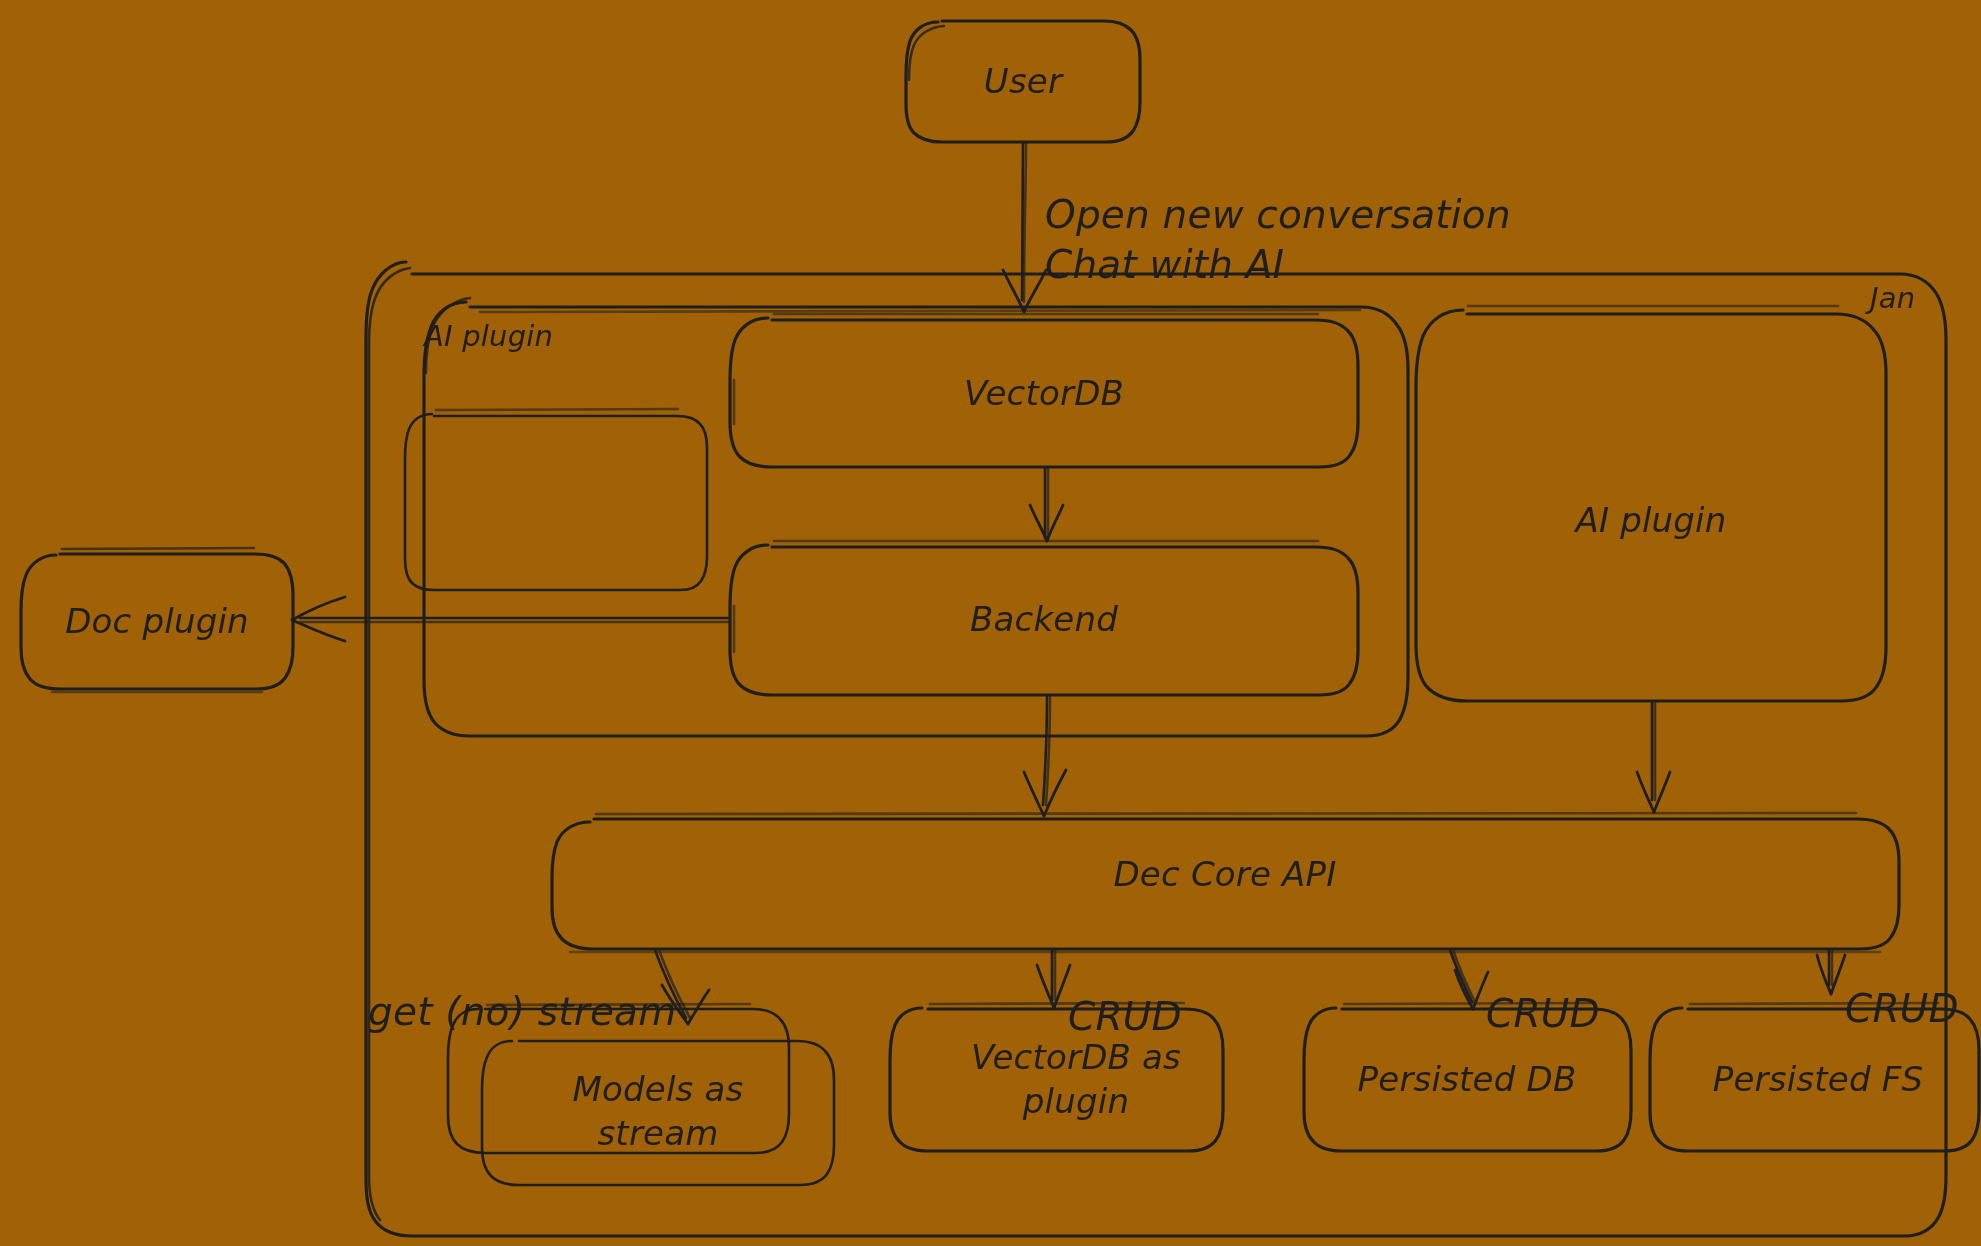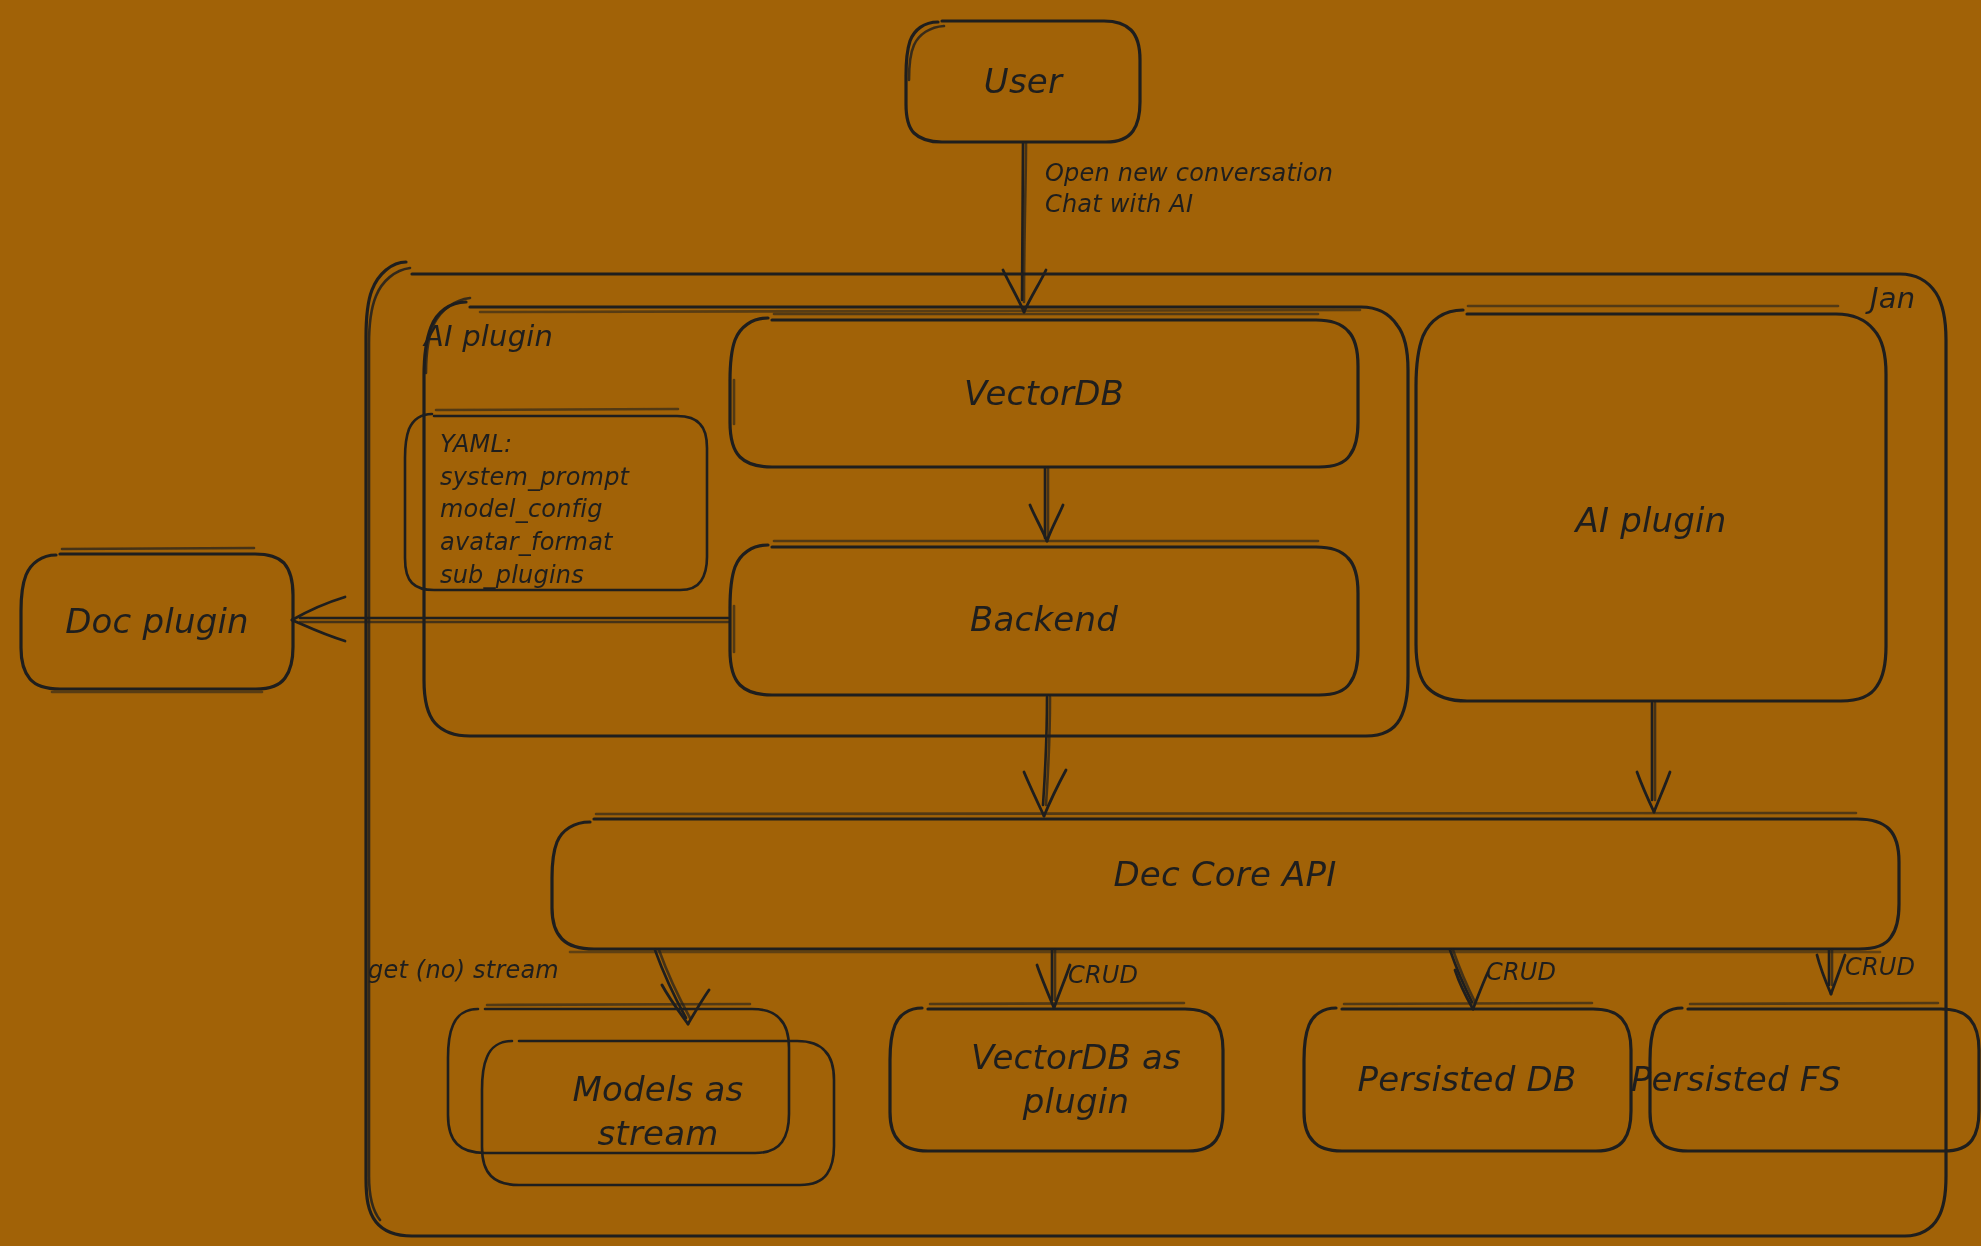--- a/index.html
+++ b/index.html
@@ -70,21 +70,22 @@
   .label.left {
     text-align: left;
   }
   .node-label {
     font-size: 34px;
   }
   .container-label {
     font-size: 29px;
   }
   .edge-label {
-    font-size: 24px;
+    font-size: 39px;
+    margin-top: 32px;
   }
   .yaml-text {
     font-size: 24px;
     line-height: 1.36;
   }
   .hand {
     font-style: italic;
   }
 </style>
 </head>
@@ -236,25 +237,20 @@
 
   <div class="label left container-label hand" style="left:424px; top:318px;">AI plugin</div>
 
   <div class="label left edge-label hand" style="left:1045px; top:158px;"><span>Open new conversation
 Chat with AI</span></div>
 
   <div class="label centered node-label hand" style="left:1044px; top:394px;">VectorDB</div>
 
   <div class="label centered node-label hand" style="left:1044px; top:620px;">Backend</div>
 
-  <div class="label left yaml-text hand" style="left:440px; top:428px;"><span>YAML:
-system_prompt
-model_config
-avatar_format
-sub_plugins</span></div>
 
   <div class="label centered node-label hand" style="left:1651px; top:521px;">AI plugin</div>
 
   <div class="label centered node-label hand" style="left:157px; top:622px;">Doc plugin</div>
 
   <div class="label centered node-label hand" style="left:1225px; top:875px;">Dec Core API</div>
 
   <div class="label left edge-label hand" style="left:368px; top:955px;">get (no) stream</div>
 
   <div class="label left edge-label hand" style="left:1068px; top:960px;">CRUD</div>
@@ -264,15 +260,15 @@
   <div class="label left edge-label hand" style="left:1845px; top:952px;">CRUD</div>
 
   <div class="label centered node-label hand" style="left:658px; top:1112px;">Models as
 stream</div>
 
   <div class="label centered node-label hand" style="left:1076px; top:1080px;">VectorDB as
 plugin</div>
 
   <div class="label centered node-label hand" style="left:1467px; top:1080px;">Persisted DB</div>
 
-  <div class="label centered node-label hand" style="left:1736px; top:1080px;">Persisted FS</div>
+  <div class="label centered node-label hand" style="left:1818px; top:1080px;">Persisted FS</div>
 
 </div>
 
 </body></html>

